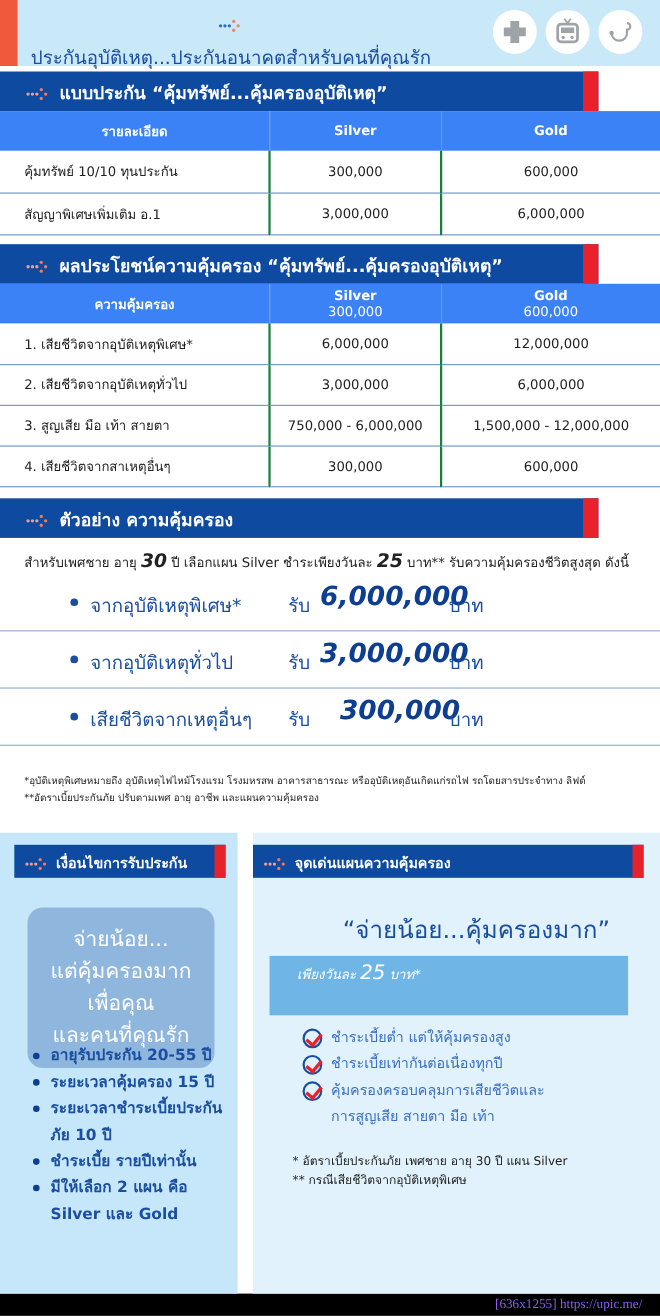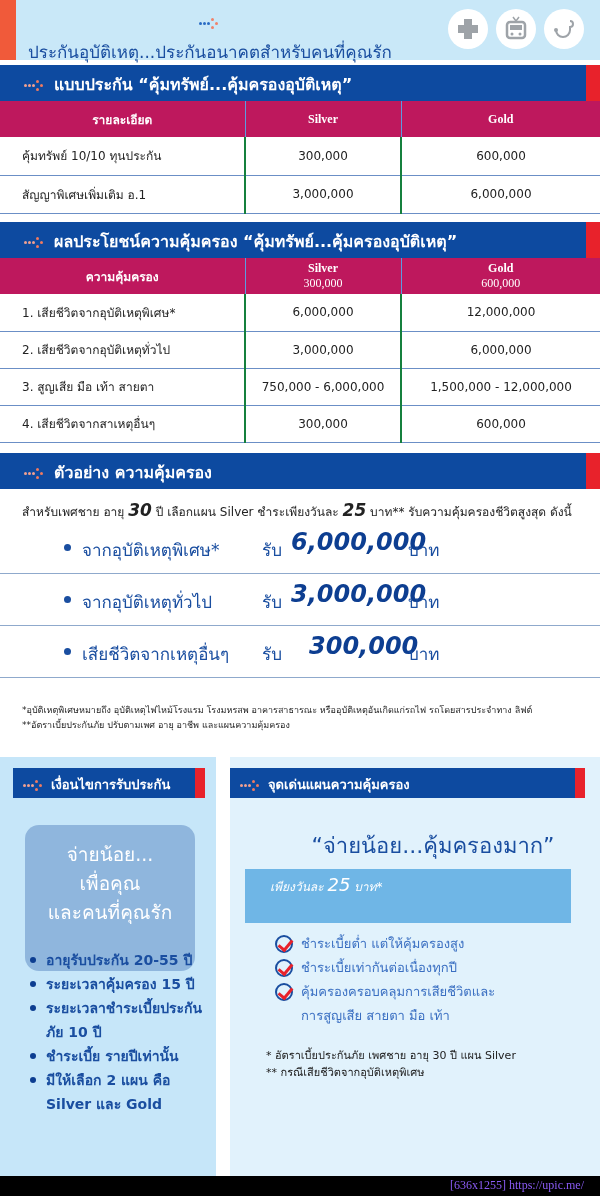--- a/index.html
+++ b/index.html
@@ -10,27 +10,27 @@
   
   .top-header { position: absolute; left: 0; top: 0; width: 600px; height: 60px; background: #c9e8f8; }
   .top-accent { position: absolute; left: 0; top: 0; width: 16px; height: 60px; background: #f05a3a; }
   .top-title { position: absolute; left: 28px; top: 16px; font-size: 17px; color: #1a4ea0; display: flex; align-items: center; gap: 8px; flex-direction: column; }
   .dots { display: inline-block; width: 22px; height: 14px; position: relative; }
   .dots i { position: absolute; width: 3px; height: 3px; border-radius: 50%; }
   .top-icons { position: absolute; right: 16px; top: 9px; display: flex; gap: 8px; }
   .circle-icon { width: 40px; height: 40px; border-radius: 50%; background: #fff; display: flex; align-items: center; justify-content: center; color: #9aa0a6; font-size: 22px; }
 
   
-  .sec-bar { position: absolute; left: 0; width: 600px; height: 36px; background: #0d4aa0; }
+  .sec-bar { position: absolute; left: 0; width: 544px; height: 36px; background: #0d4aa0; }
   .sec-bar .red { position: absolute; right: 0; top: 0; width: 14px; height: 36px; background: #e8222b; }
   .sec-bar .title { position: absolute; left: 24px; top: 7px; color: #fff; font-weight: bold; font-size: 16px; display: flex; align-items: center; gap: 8px; white-space: nowrap; }
 
   
   table.grid { position: absolute; left: 0; width: 600px; border-collapse: collapse; font-size: 12px; }
-  table.grid th { background: #be185d; color: #fff; font-weight: bold; text-align: center; font-size: 12px; border-right: 1px solid #5c9be0; font-family: Liberation Serif, serif; }
+  table.grid th { background: #3b82f6; color: #fff; font-weight: bold; text-align: center; font-size: 12px; border-right: 1px solid #5c9be0; }
   table.grid th:last-child { border-right: none; }
   table.grid td { border-bottom: 1px solid #6b8fc6; border-right: 2px solid #15803d; text-align: center; color: #222; }
   table.grid td:last-child { border-right: none; }
   table.grid td.left { text-align: left; padding-left: 22px; }
 
   
   .example-intro { position: absolute; left: 22px; top: 500px; font-size: 12px; color: #222; white-space: nowrap; }
   .example-intro b { font-size: 17px; font-style: italic; }
   .ex-row { position: absolute; left: 0; width: 600px; height: 52px; border-bottom: 1.5px solid #8fa9cc; }
   .ex-row .bullet { position: absolute; left: 64px; top: 22px; width: 7px; height: 7px; border-radius: 50%; background: #1a4ea0; }
@@ -263,20 +263,21 @@
           <i style="left:12px;top:2px;background:#f07a60"></i>
           <i style="left:12px;top:10px;background:#f07a60"></i>
           <i style="left:16px;top:6px;background:#f07a60"></i>
       </span>
       <span>เงื่อนไขการรับประกัน</span>
     </div>
     <div class="red"></div>
   </div>
   <div class="slogan-box">
     <div>จ่ายน้อย...</div>
+    <div>แต่คุ้มครองมาก</div>
     <div>เพื่อคุณ</div>
     <div>และคนที่คุณรัก</div>
   </div>
   <ul class="cond-list">
     <li>อายุรับประกัน 20-55 ปี</li>
     <li>ระยะเวลาคุ้มครอง 15 ปี</li>
     <li>ระยะเวลาชำระเบี้ยประกันภัย 10 ปี</li>
     <li>ชำระเบี้ย รายปีเท่านั้น</li>
     <li>มีให้เลือก 2 แผน คือ Silver และ Gold</li>
   </ul>

